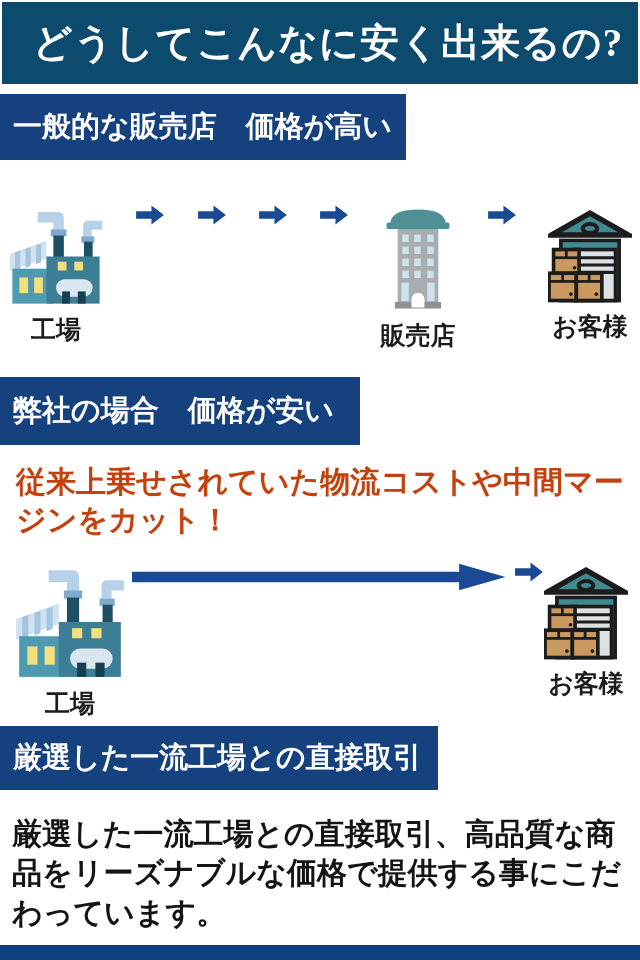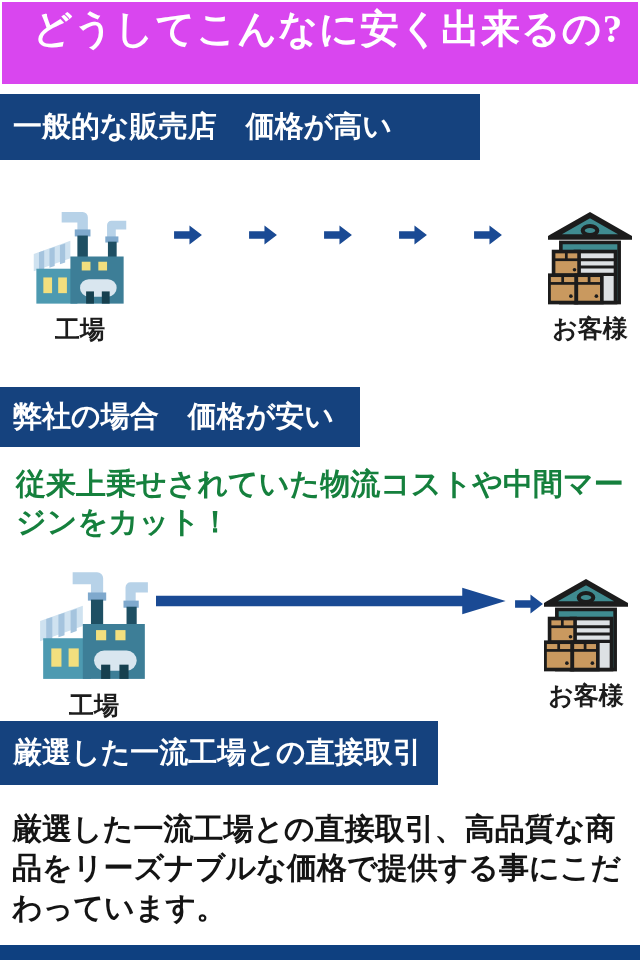--- a/index.html
+++ b/index.html
@@ -1,45 +1,45 @@
 <!DOCTYPE html>
 <html><head>
 <meta charset="utf-8">
 <style>
   html,body{margin:0;padding:0;background:#ffffff;}
   .page{
     position:relative;width:640px;height:960px;overflow:hidden;background:#ffffff;
     font-family:"Liberation Serif","DejaVu Serif",serif;font-weight:700;
   }
   
-  .banner{margin:2px 2px 0 2px;height:82px;background:#d946ef;display:flex;justify-content:center;padding-left:16px;}
+  .banner{margin:2px 2px 0 2px;height:82px;background:#0c4a6e;display:flex;align-items:center;justify-content:center;padding-left:16px;}
   .banner-text{margin:0;color:#ffffff;font-size:39px;font-weight:700;letter-spacing:1px;white-space:nowrap;}
   
   .bar{background:#15427e;color:#ffffff;display:flex;align-items:center;padding-left:13px;box-sizing:border-box;font-size:29px;white-space:nowrap;}
-  .bar-general{margin-top:10px;width:480px;height:66px;}
-  .bar-ours{margin-top:42px;width:360px;height:60px;}
-  .bar-direct{margin-top:0;width:438px;height:64px;}
+  .bar-general{margin-top:10px;width:406px;height:66px;}
+  .bar-ours{margin-top:26px;width:360px;height:68px;}
+  .bar-direct{margin-top:7px;width:438px;height:64px;}
   
-  .flow{display:flex;align-items:center;margin-left:24px;}
+  .flow{display:flex;align-items:flex-start;}
   .flow-general{margin-top:44px;padding:0 8px;justify-content:space-between;}
   .flow-ours{margin-top:22px;padding:0 12px 0 14px;}
   .flow-col{display:flex;flex-direction:column;align-items:center;flex:none;}
   .flow-label{margin-top:6px;font-size:25px;line-height:1.2;color:#1c1c1c;white-space:nowrap;}
   .icon{display:block;}
   .icon-factory{width:96px;height:105px;}
   .icon-building{width:74px;height:111px;}
   .icon-warehouse{width:84px;height:102px;}
   .icon-factory-lg{width:112px;height:122px;}
   .icon-building-sm{width:68px;height:102px;}
   .arrow{width:30px;height:22px;flex:none;margin:0 0 80px 0;}
   .flow-ours .arrow{margin-bottom:76px;}
   .arrow-fill{fill:#1a4a94;}
   .long-arrow{flex:1 1 auto;height:32px;min-width:80px;margin:0 6px 82px 6px;}
   
-  .highlight{margin:18px 14px 0 16px;font-size:30px;line-height:1.26;color:#15803d;}
+  .highlight{margin:18px 14px 0 16px;font-size:30px;line-height:1.26;color:#c2410c;}
   .body-text{margin:24px 14px 0 12px;font-size:30px;line-height:1.33;color:#141414;}
   .footer-strip{position:absolute;left:0;bottom:0;width:640px;height:15px;background:#0e4080;}
   .sym-defs{position:absolute;width:0;height:0;overflow:hidden;}
 </style>
 </head>
 <body>
 
 <svg class="sym-defs" aria-hidden="true">
   <defs>
     <symbol id="sym-factory" viewBox="0 0 110 120">
@@ -134,20 +134,26 @@
       </svg>
     <svg class="arrow" viewBox="0 0 40 30">
         <polygon class="arrow-fill" points="1,10 22,10 22,2 39,15 22,28 22,20 1,20"></polygon>
       </svg>
     <svg class="arrow" viewBox="0 0 40 30">
         <polygon class="arrow-fill" points="1,10 22,10 22,2 39,15 22,28 22,20 1,20"></polygon>
       </svg>
     <svg class="arrow" viewBox="0 0 40 30">
         <polygon class="arrow-fill" points="1,10 22,10 22,2 39,15 22,28 22,20 1,20"></polygon>
       </svg>
+    <div class="flow-col">
+      <svg class="icon icon-building">
+          <use href="#sym-building"></use>
+        </svg>
+      <div class="flow-label">販売店</div>
+    </div>
     <svg class="arrow" viewBox="0 0 40 30">
         <polygon class="arrow-fill" points="1,10 22,10 22,2 39,15 22,28 22,20 1,20"></polygon>
       </svg>
     <div class="flow-col">
       <svg class="icon icon-warehouse">
           <use href="#sym-warehouse"></use>
         </svg>
       <div class="flow-label">お客様</div>
     </div>
   </div>

